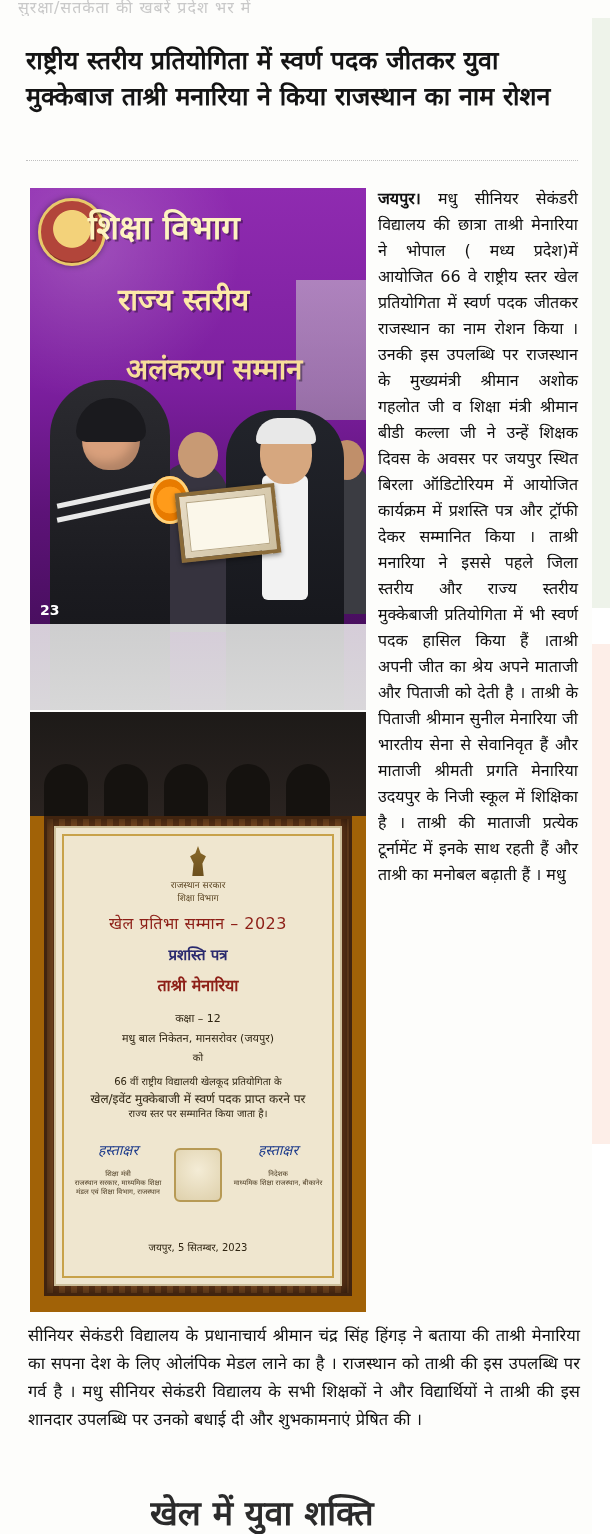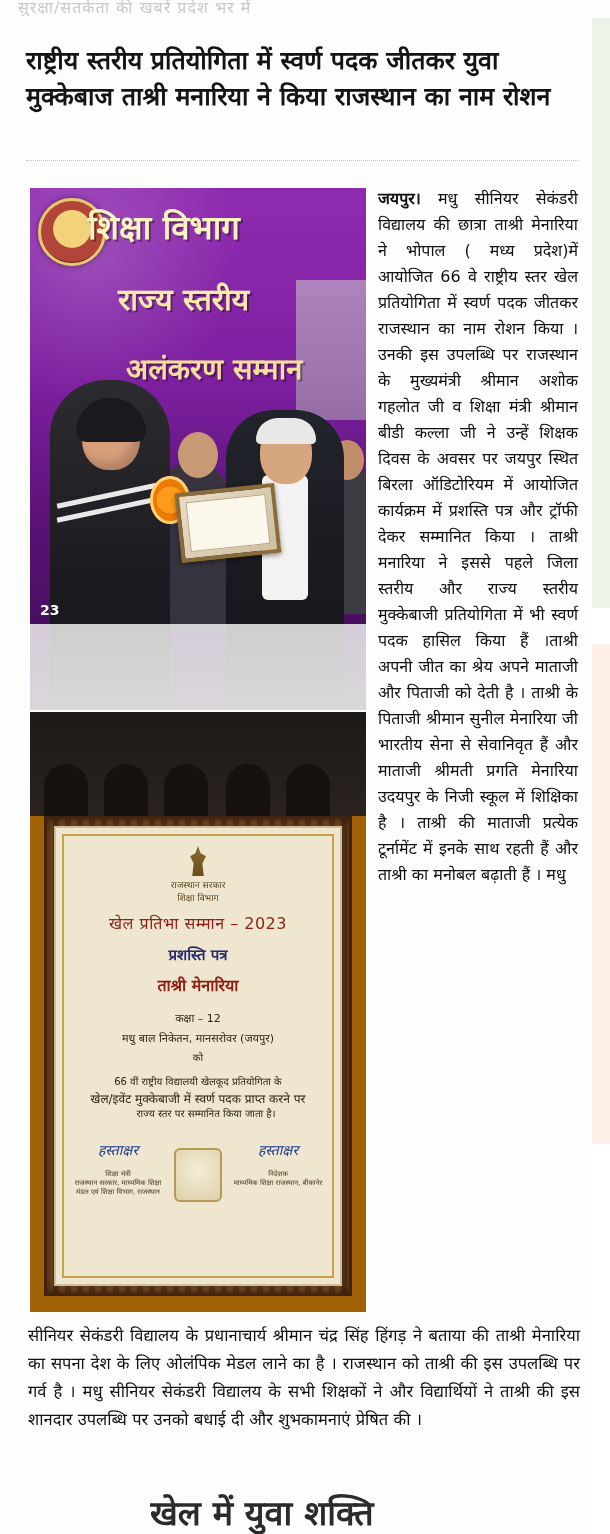--- a/index.html
+++ b/index.html
@@ -263,21 +263,21 @@
   .cl-gov   { top: 50px;  font-size: 9px;  color:#5b4522; }
   .cl-dept  { top: 63px;  font-size: 9px;  color:#5b4522; }
   .cl-title { top: 84px;  font-size: 16px; font-weight: normal; color: #8d1f17; letter-spacing: .5px; }
   .cl-sub   { top: 116px; font-size: 15px; font-weight: bold; color: #2a2a6e; }
   .cl-name  { top: 146px; font-size: 16px; font-weight: bold; color: #8d1f17; }
   .cl-class { top: 182px; font-size: 11px; color:#2f2512; }
   .cl-school{ top: 202px; font-size: 11px; color:#2f2512; }
   .cl-ko    { top: 222px; font-size: 10px; color:#2f2512; }
   .cl-body1 { top: 246px; font-size: 10px; color:#2f2512; }
   .cl-body2 { top: 262px; font-size: 12px; color:#2f2512; }
-  .cl-body3 { top: 278px; font-size: 10px; color:#2f2512;padding-left:8px; }
+  .cl-body3 { top: 278px; font-size: 10px; color:#2f2512; }
   .cl-place { top: 412px; font-size: 10px; color:#2f2512; }
   .sig-emblem {
     position: absolute; left: 50%; top: 320px; transform: translateX(-50%);
     width: 44px; height: 50px; border: 2px solid #b79a55; border-radius: 6px;
     background: radial-gradient(circle at 50% 40%, #f4ecd6, #ded0ab);
   }
   .sig-left, .sig-right {
     position: absolute; top: 318px; width: 92px; text-align: center;
     font-size: 7px; color: #4a3a20; line-height: 9px;
   }
@@ -407,20 +407,21 @@
         <span class="sig-mark">हस्ताक्षर</span>
         <span>शिक्षा मंत्री</span><br>
         <span>राजस्थान सरकार, माध्यमिक शिक्षा मंडल एवं शिक्षा विभाग, राजस्थान</span>
       </div>
       <div class="sig-right">
         <span class="sig-mark">हस्ताक्षर</span>
         <span>निदेशक</span><br>
         <span>माध्यमिक शिक्षा राजस्थान, बीकानेर</span>
       </div>
 
+      <div class="cert-line cl-place">जयपुर, 5 सितम्बर, 2023</div>
     </div>
   </figure>
 
   <div class="col-right">
     <span class="dateline">जयपुर।</span><span>  मधु सीनियर सेकंडरी विद्यालय की छात्रा ताश्री मेनारिया ने भोपाल ( मध्य प्रदेश)में आयोजित 66 वे राष्ट्रीय स्तर खेल प्रतियोगिता में स्वर्ण पदक जीतकर राजस्थान का नाम रोशन किया । उनकी इस उपलब्धि पर राजस्थान के मुख्यमंत्री श्रीमान अशोक गहलोत जी व शिक्षा मंत्री श्रीमान बीडी कल्ला जी ने उन्हें शिक्षक दिवस के अवसर पर जयपुर स्थित बिरला ऑडिटोरियम में आयोजित कार्यक्रम में प्रशस्ति पत्र और ट्रॉफी देकर सम्मानित किया । ताश्री मनारिया ने इससे पहले जिला स्तरीय और राज्य स्तरीय मुक्केबाजी प्रतियोगिता में भी स्वर्ण पदक हासिल किया हैं ।ताश्री अपनी जीत का श्रेय अपने माताजी और पिताजी को देती है । ताश्री के पिताजी श्रीमान सुनील मेनारिया जी भारतीय सेना से सेवानिवृत हैं और माताजी श्रीमती प्रगति मेनारिया उदयपुर के निजी स्कूल में शिक्षिका है । ताश्री की माताजी प्रत्येक टूर्नामेंट में इनके साथ रहती हैं और ताश्री का मनोबल बढ़ाती हैं । मधु</span>
   </div>
 
   <div class="col-bottom">सीनियर सेकंडरी विद्यालय के प्रधानाचार्य श्रीमान चंद्र सिंह हिंगड़ ने बताया की ताश्री मेनारिया का सपना देश के लिए ओलंपिक मेडल लाने का है । राजस्थान  को ताश्री की इस उपलब्धि पर गर्व है । मधु सीनियर सेकंडरी विद्यालय के  सभी शिक्षकों ने और विद्यार्थियों ने ताश्री की इस शानदार उपलब्धि पर उनको बधाई दी और शुभकामनाएं प्रेषित की ।</div>
 
   <div class="bottom-strip">खेल  में  युवा  शक्ति</div>

